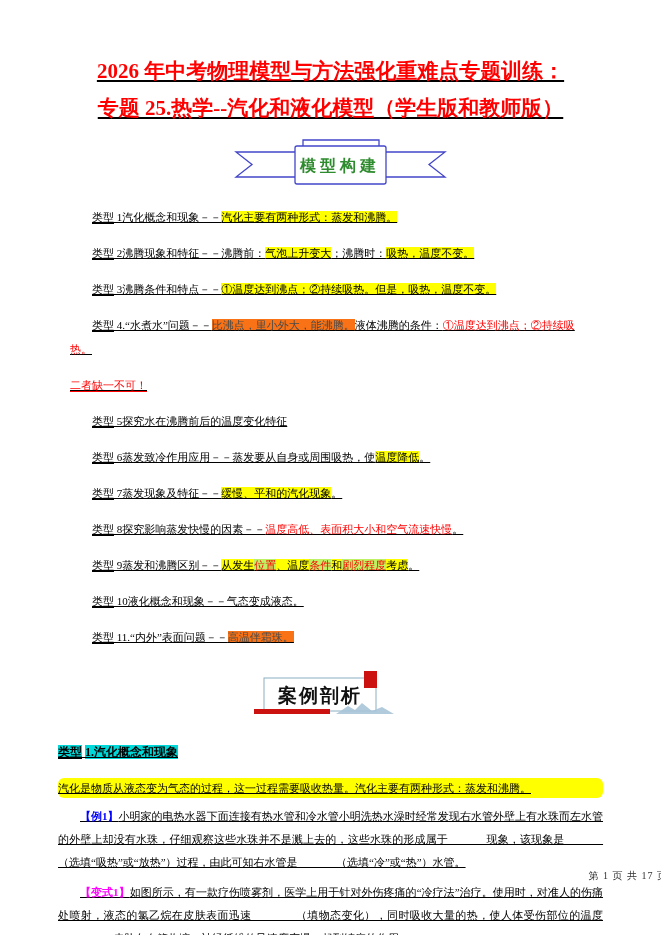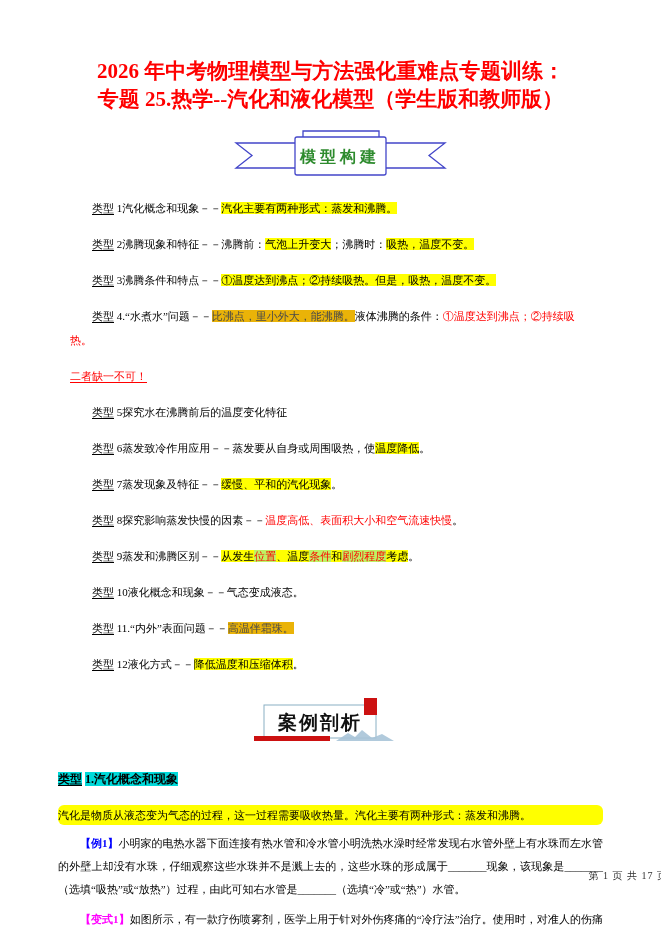--- a/index.html
+++ b/index.html
@@ -3,40 +3,41 @@
 <meta charset="utf-8">
 <style>
   html,body{margin:0;padding:0;background:#ffffff;}
   .page{
     position:relative;
     width:661px;height:935px;
     background:#ffffff;
     font-family:"Liberation Serif","DejaVu Serif",serif;
     color:#000;
     overflow:hidden;
+    text-decoration:underline;
   }
   .content{padding:58px 58px 0 58px;}
   .title{
     margin:0;text-align:center;
     color:#ff0000;font-weight:bold;
     font-size:21px;line-height:26px;
     font-family:"Liberation Serif","DejaVu Serif",serif;
   }
-  .title + .title{margin-top:2px;}
+  .title + .title{margin-top:11px;}
   .banner1-wrap{width:215px;margin:16px auto 6px auto;transform:translateX(10px);}
   .banner2-wrap{width:190px;margin:20px auto 0 auto;transform:translateX(8px);}
   .outline{margin-top:6px;}
   .outline-line{
     margin:12px;font-size:11px;line-height:24px;
     text-indent:2em;white-space:normal;
   }
   .outline-line.no-indent{text-indent:0;}
   .seg-label{text-decoration:underline;text-underline-offset:2px;}
   .seg-hl-yellow{background:#ffff00;}
-  .seg-hl-magenta{background:#eab308;color:#4a4a4a;}
+  .seg-hl-magenta{background:#f97316;color:#4a4a4a;}
   .seg-red{color:#ff0000;}
   .seg-red-u{color:#ff0000;text-decoration:underline;text-underline-offset:2px;}
   .seg-hl-yellow-red{background:#bef264;color:#ff0000;}
   .case-heading{
     margin:16px 0 16px 0;font-size:12px;font-weight:bold;line-height:19px;
   }
   .hl-cyan{background:#00d9d9;}
   .hl-cyan-u{background:#00d9d9;text-decoration:underline;text-underline-offset:2px;}
   .case-summary{
     margin:3px 0 0 0;background:#ffff00;
@@ -79,21 +80,20 @@
         <p class="outline-line"><span class="seg-label">类型</span><span> 3沸腾条件和特点－－</span><span class="seg-hl-yellow">①温度达到沸点；②持续吸热。但是，吸热，温度不变。</span></p>
         <p class="outline-line"><span class="seg-label">类型</span><span> 4.“水煮水”问题－－</span><span class="seg-hl-magenta">比沸点，里小外大，能沸腾。</span><span>液体沸腾的条件：</span><span class="seg-red">①温度达到沸点；②持续吸热。</span></p>
         <p class="outline-line no-indent"><span class="seg-red-u">二者缺一不可！</span></p>
         <p class="outline-line"><span class="seg-label">类型</span><span> 5探究水在沸腾前后的温度变化特征</span></p>
         <p class="outline-line"><span class="seg-label">类型</span><span> 6蒸发致冷作用应用－－蒸发要从自身或周围吸热，使</span><span class="seg-hl-yellow">温度降低</span><span>。</span></p>
         <p class="outline-line"><span class="seg-label">类型</span><span> 7蒸发现象及特征－－</span><span class="seg-hl-yellow">缓慢、平和的汽化现象</span><span>。</span></p>
         <p class="outline-line"><span class="seg-label">类型</span><span> 8探究影响蒸发快慢的因素－－</span><span class="seg-red">温度高低、表面积大小和空气流速快慢</span><span>。</span></p>
         <p class="outline-line"><span class="seg-label">类型</span><span> 9蒸发和沸腾区别－－</span><span class="seg-hl-yellow">从发生</span><span class="seg-hl-yellow-red">位置</span><span class="seg-hl-yellow">、温度</span><span class="seg-hl-yellow-red">条件</span><span class="seg-hl-yellow">和</span><span class="seg-hl-yellow-red">剧烈程度</span><span class="seg-hl-yellow">考虑</span><span>。</span></p>
         <p class="outline-line"><span class="seg-label">类型</span><span> 10液化概念和现象－－气态变成液态。</span></p>
         <p class="outline-line"><span class="seg-label">类型</span><span> 11.“内外”表面问题－－</span><span class="seg-hl-magenta">高温伴霜珠。</span></p>
-        <p class="outline-line"><span class="seg-label">类型</span><span> 12液化方式－－</span><span class="seg-hl-yellow">降低温度和压缩体积</span><span>。</span></p>
       </div>
 
     <div class="banner2-wrap">
       <svg width="190" height="54" viewBox="0 0 190 54">
         <rect x="20" y="9" width="112" height="33" fill="#ffffff" stroke="#8ab0c4" stroke-width="1"></rect>
         <rect x="120" y="2" width="13" height="17" fill="#cc1111"></rect>
         <polygon points="92,45 104,37 111,41 118,34 128,42 138,38 150,45" fill="#a8c4d8" opacity="0.9"></polygon>
         <rect x="10" y="40" width="76" height="5" fill="#cc1111"></rect>
         <text x="76" y="33" text-anchor="middle" font-size="19" font-weight="bold" letter-spacing="2" fill="#111111" font-family="Liberation Sans, DejaVu Sans, sans-serif">案例剖析</text>
       </svg>

